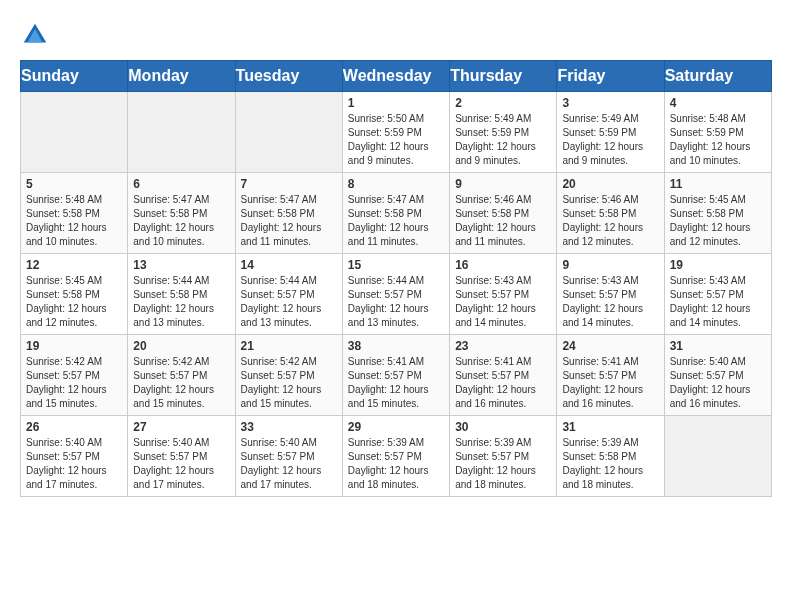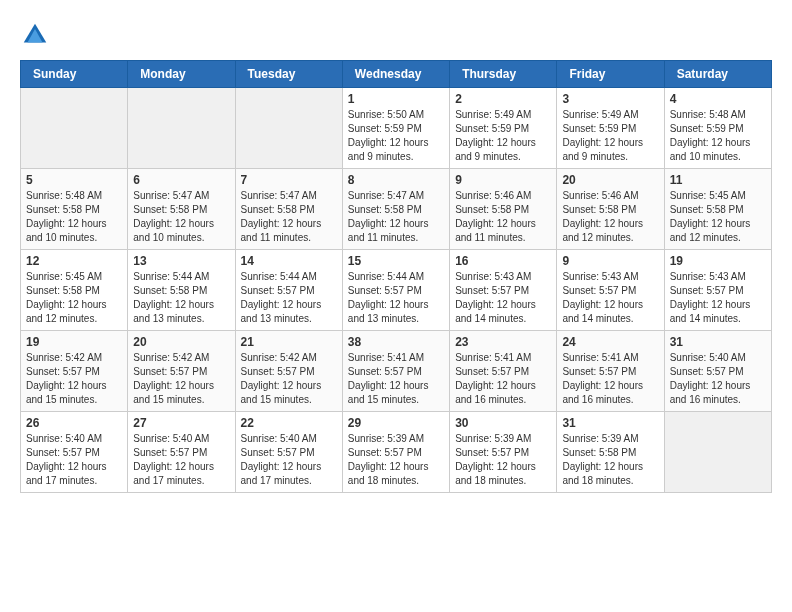--- a/index.html
+++ b/index.html
@@ -48,22 +48,22 @@
       color: #444;
     }
     .calendar {
       width: 100%;
       border-collapse: collapse;
       border: 1px solid #ccc;
     }
     .calendar th {
       background-color: #2a6db5;
       color: #fff;
-      font-size: 12px;
-      padding: 6px 12px;
+      font-size: 16px;
+      padding: 6px 0;
       text-align: left;
       border: 1px solid #1a5da0;
     }
     .calendar td {
       vertical-align: top;
       border: 1px solid #ccc;
       padding: 4px 5px;
       width: calc(100% / 7);
       min-height: 80px;
       font-size: 10px;
@@ -243,21 +243,21 @@
       <tr class="row-odd">
         <td>
           <span class="day-number">26</span>
           <div class="day-info">Sunrise: 5:40 AM<br>Sunset: 5:57 PM<br>Daylight: 12 hours and 17 minutes.</div>
         </td>
         <td>
           <span class="day-number">27</span>
           <div class="day-info">Sunrise: 5:40 AM<br>Sunset: 5:57 PM<br>Daylight: 12 hours and 17 minutes.</div>
         </td>
         <td>
-          <span class="day-number">22</span>
+          <span class="day-number">33</span>
           <div class="day-info">Sunrise: 5:40 AM<br>Sunset: 5:57 PM<br>Daylight: 12 hours and 17 minutes.</div>
         </td>
         <td>
           <span class="day-number">29</span>
           <div class="day-info">Sunrise: 5:39 AM<br>Sunset: 5:57 PM<br>Daylight: 12 hours and 18 minutes.</div>
         </td>
         <td>
           <span class="day-number">30</span>
           <div class="day-info">Sunrise: 5:39 AM<br>Sunset: 5:57 PM<br>Daylight: 12 hours and 18 minutes.</div>
         </td>

